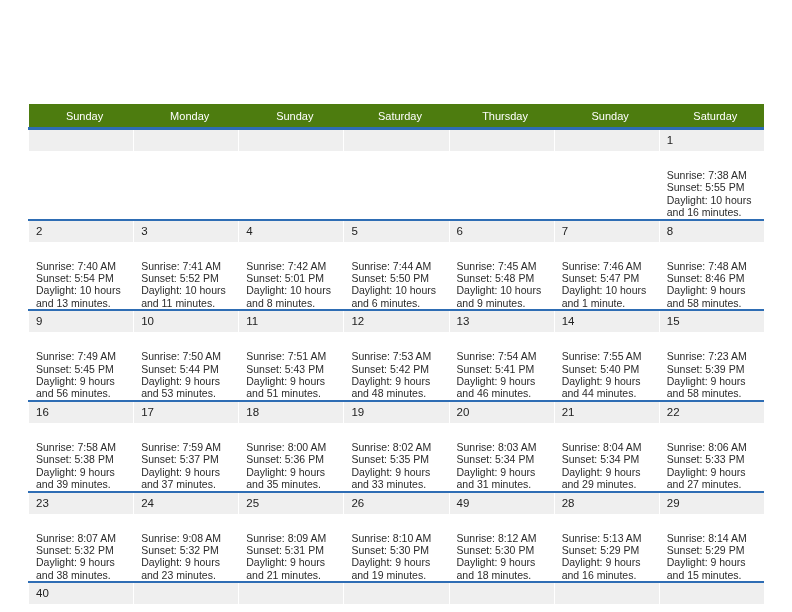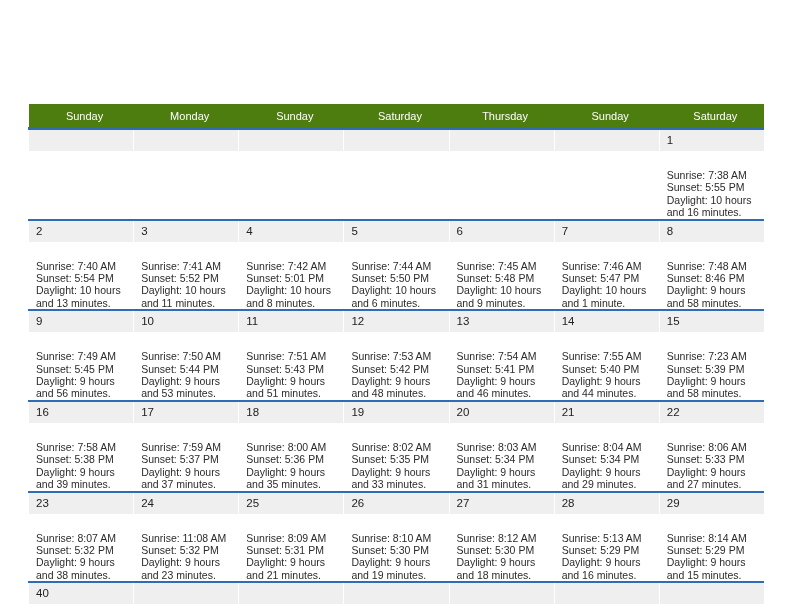--- a/index.html
+++ b/index.html
@@ -396,21 +396,21 @@
               <div class="details">
                 <div>Sunrise: 8:07 AM</div>
                 <div>Sunset: 5:32 PM</div>
                 <div>Daylight: 9 hours</div>
                 <div>and 38 minutes.</div>
               </div>
             </td>
             <td>
               <span class="daynum">24</span>
               <div class="details">
-                <div>Sunrise: 11:08 AM</div>
+                <div>Sunrise: 9:08 AM</div>
                 <div>Sunset: 5:32 PM</div>
                 <div>Daylight: 9 hours</div>
                 <div>and 23 minutes.</div>
               </div>
             </td>
             <td>
               <span class="daynum">25</span>
               <div class="details">
                 <div>Sunrise: 8:09 AM</div>
                 <div>Sunset: 5:31 PM</div>
@@ -421,21 +421,21 @@
             <td>
               <span class="daynum">26</span>
               <div class="details">
                 <div>Sunrise: 8:10 AM</div>
                 <div>Sunset: 5:30 PM</div>
                 <div>Daylight: 9 hours</div>
                 <div>and 19 minutes.</div>
               </div>
             </td>
             <td>
-              <span class="daynum">27</span>
+              <span class="daynum">49</span>
               <div class="details">
                 <div>Sunrise: 8:12 AM</div>
                 <div>Sunset: 5:30 PM</div>
                 <div>Daylight: 9 hours</div>
                 <div>and 18 minutes.</div>
               </div>
             </td>
             <td>
               <span class="daynum">28</span>
               <div class="details">

